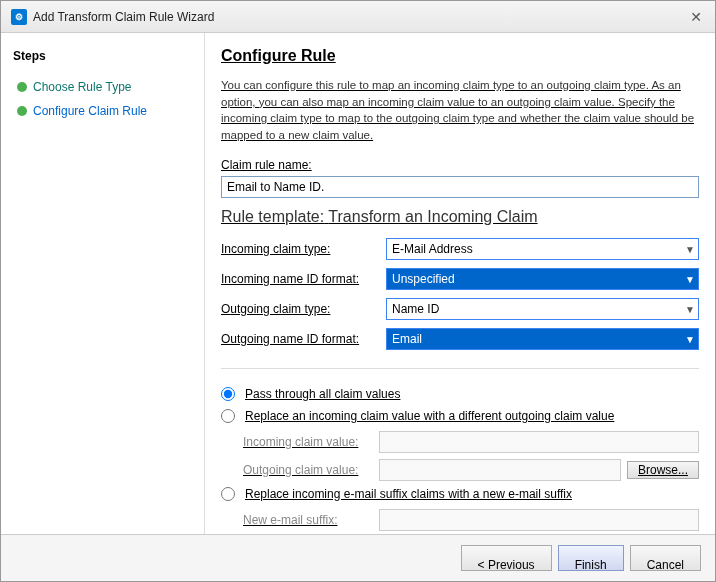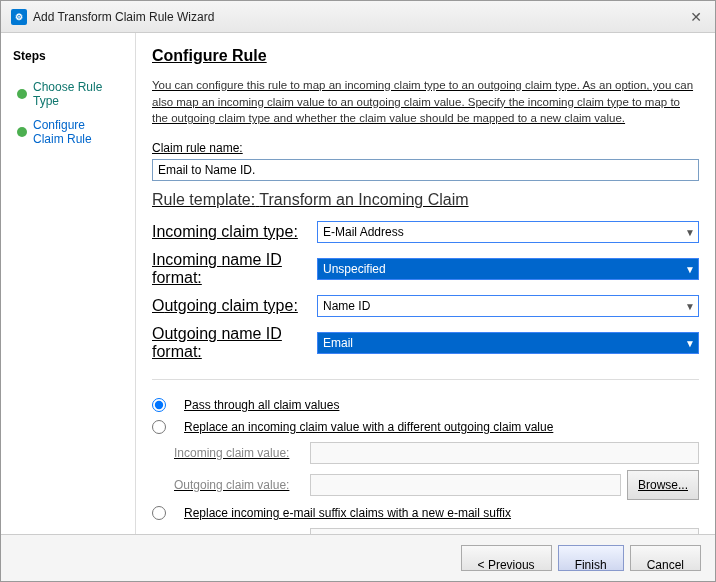--- a/index.html
+++ b/index.html
@@ -63,21 +63,21 @@
       display: flex;
       align-items: center;
       justify-content: center;
     }
     .content-area {
       display: flex;
       flex: 1;
       overflow: hidden;
     }
     .sidebar {
-      width: 135px;
+      width: 204px;
       background: #fff;
       border-right: 1px solid #ddd;
       padding: 16px 12px;
     }
     .sidebar-title {
       font-weight: bold;
       font-size: 12px;
       margin-bottom: 14px;
       color: #000;
     }
@@ -152,21 +152,21 @@
     .rule-template-line span {
       font-weight: normal;
     }
     .grid-row {
       display: flex;
       align-items: center;
       margin-bottom: 8px;
     }
     .grid-label {
       width: 165px;
-      font-size: 16px;
+      font-size: 12px;
       color: #000;
       flex-shrink: 0;
     }
     .grid-label .underline { text-decoration: underline; }
     .select-wrapper {
       flex: 1;
       position: relative;
     }
     .select-box {
       width: 100%;
@@ -196,21 +196,21 @@
     .select-box-email {
       background: #0066cc;
       color: white;
     }
     .radio-group {
       margin-top: 8px;
     }
     .radio-item {
       display: flex;
       align-items: center;
-      gap: 18px;
+      gap: 10px;
       margin-bottom: 8px;
     }
     .radio-input {
       width: 14px;
       height: 14px;
       flex-shrink: 0;
     }
     .radio-label {
       font-size: 12px;
       color: #000;
@@ -234,21 +234,21 @@
     .inline-input {
       flex: 1;
       height: 22px;
       border: 1px solid #ccc;
       padding: 2px 5px;
       font-size: 12px;
       background: #f9f9f9;
       outline: none;
     }
     .browse-btn {
-      height: 30px;
+      height: 18px;
       padding: 0 10px;
       background: linear-gradient(to bottom, #f5f5f5, #e0e0e0);
       border: 1px solid #aaa;
       font-size: 12px;
       cursor: pointer;
       white-space: nowrap;
     }
     .example-text {
       font-size: 11.5px;
       color: #888;

